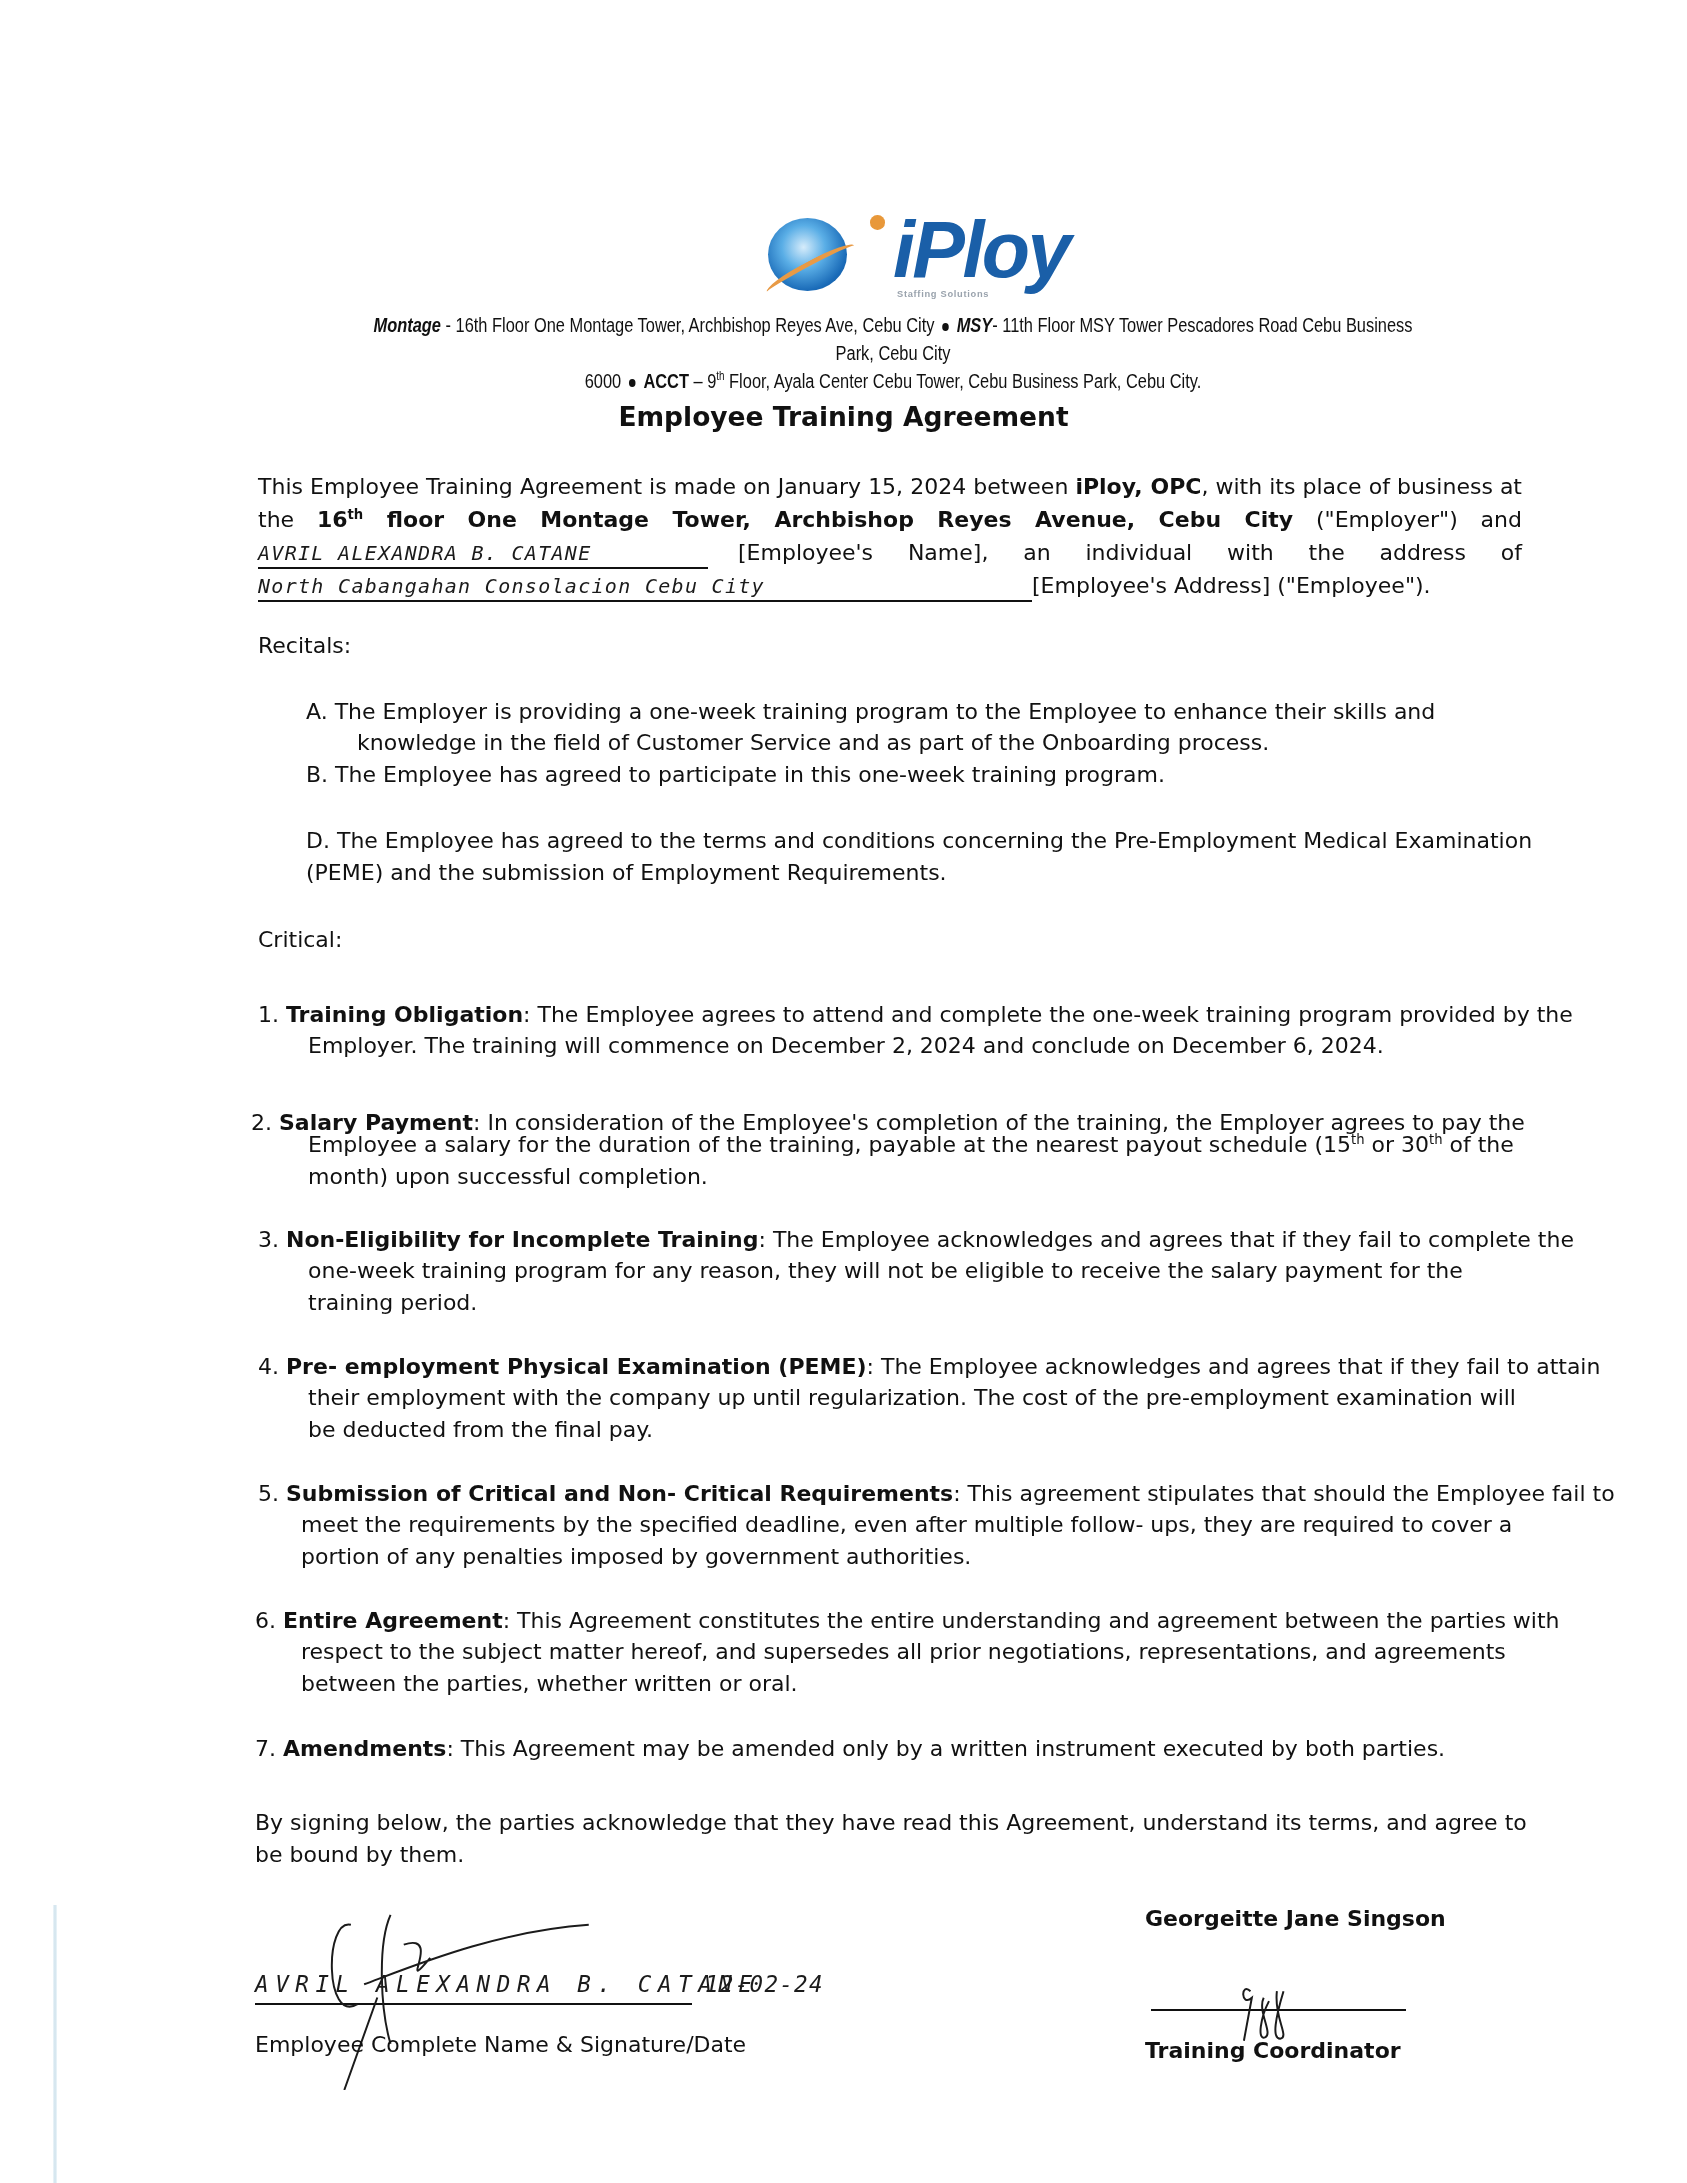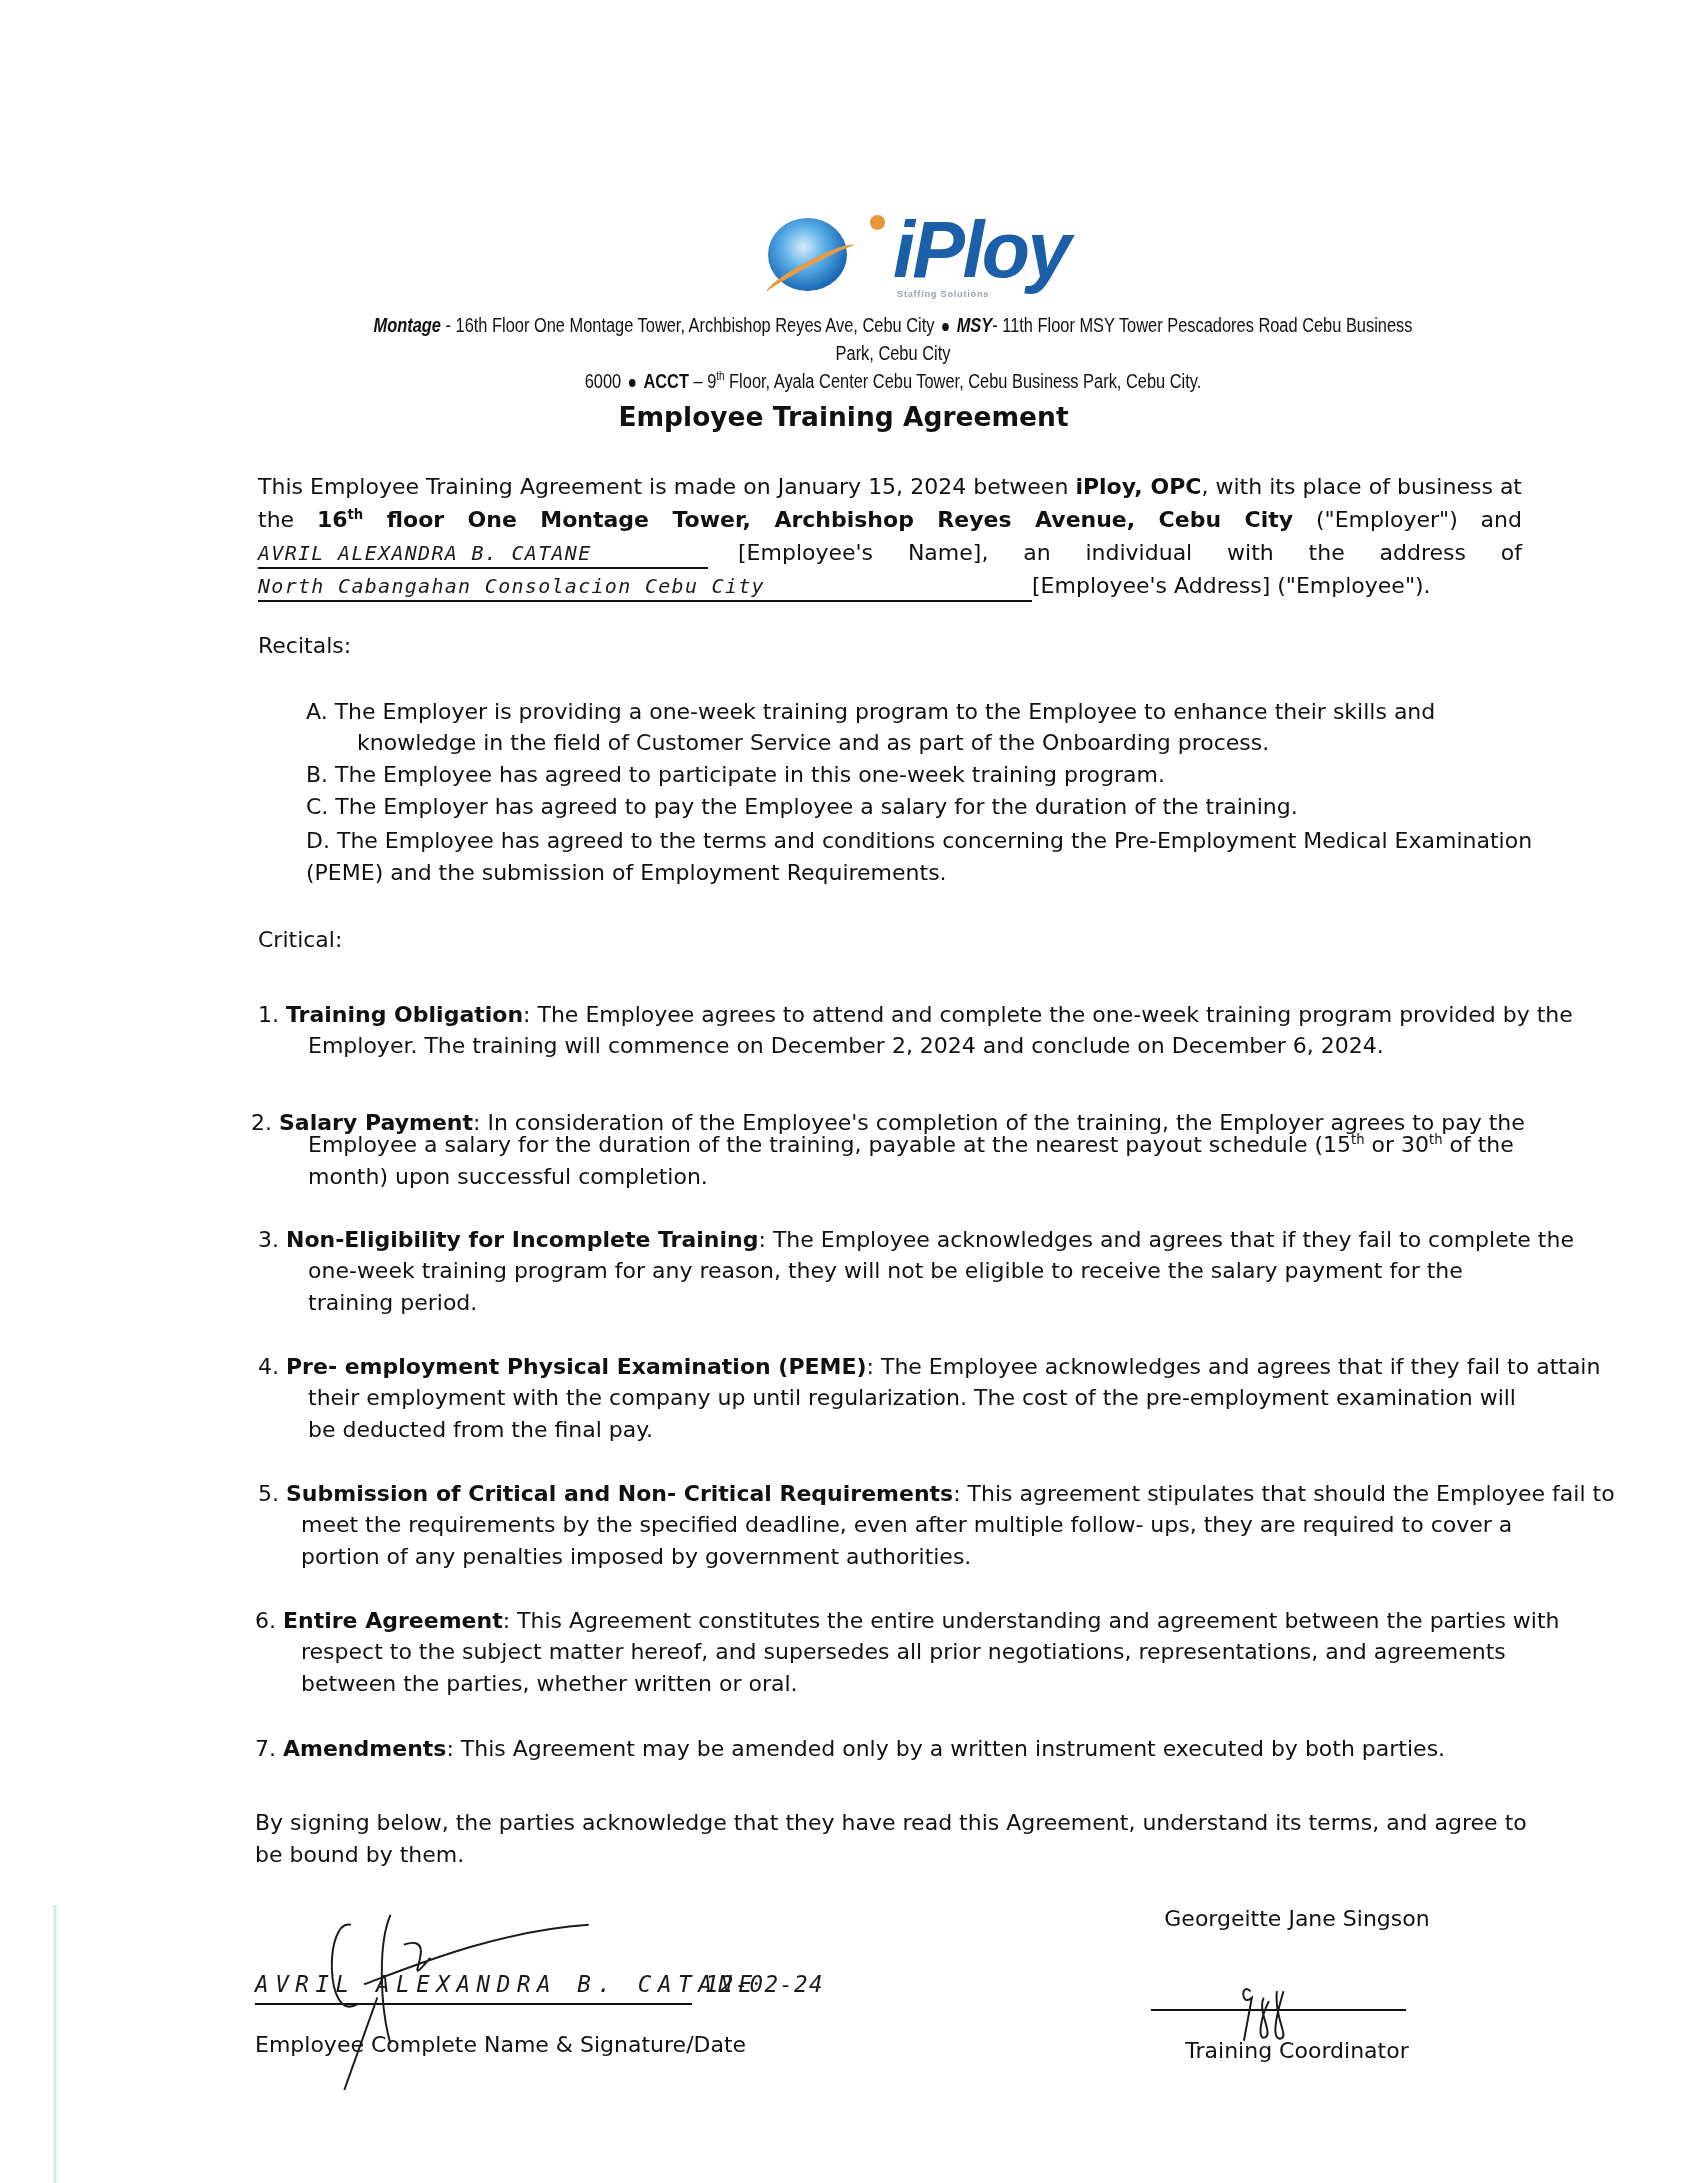--- a/index.html
+++ b/index.html
@@ -31,21 +31,21 @@
     .title { left: 0; width: 1687px; top: 400px; text-align: center; font-weight: bold; font-size: 26.5px; }
     .just { white-space: normal; text-align: justify; text-align-last: justify; }
     .hand { font-family: "DejaVu Sans Mono", monospace; font-size: 20px; letter-spacing: 1.3px; color: #1b1b1b; font-style: italic; }
     .uline { display: inline-block; border-bottom: 2px solid #111; line-height: 28px; }
     sup { font-size: 60%; line-height: 0; }
 
     .label { font-weight: normal; }
 
     .sigline { position: absolute; height: 2px; background: #111; }
     .sigscribble { position: absolute; }
-    .center { text-align: center; }
+    .center { text-align: left; font-weight: bold; }
   </style>
 </head>
 <body>
 
 <div class="page">
 
   <div class="scanline"></div>
 
   <div class="logo">
     <div class="globe"></div>
@@ -87,23 +87,20 @@
   <div class="t label" style="left:258px; top:629px;">Recitals:</div>
 
   <div class="t" style="left:306px; top:695px;">
     <span>A.</span> <span>The Employer is providing a one-week training program to the Employee to enhance their skills and</span>
   </div>
   <div class="t" style="left:306px; top:758px;">
     <span>B.</span> <span>The Employee has agreed to participate in this one-week training program.</span>
   </div>
 
   <div class="t" style="left:357px; top:726px;">knowledge in the field of Customer Service and as part of the Onboarding process.</div>
-  <div class="t" style="left:306px; top:790px;">
-    <span>C.</span> <span>The Employer has agreed to pay the Employee a salary for the duration of the training.</span>
-  </div>
   <div class="t" style="left:306px; top:824px;">
     <span>D.</span> <span>The Employee has agreed to the terms and conditions concerning the Pre-Employment Medical Examination</span>
   </div>
   <div class="t" style="left:306px; top:856px;">(PEME) and the submission of Employment Requirements.</div>
 
   <div class="t label" style="left:258px; top:923px;">Critical:</div>
 
   <div class="t" style="left:258px; top:998px;">
     <span>1.</span> <span class="b">Training Obligation</span><span>: The Employee agrees to attend and complete the one-week training program provided by the</span>
   </div>

